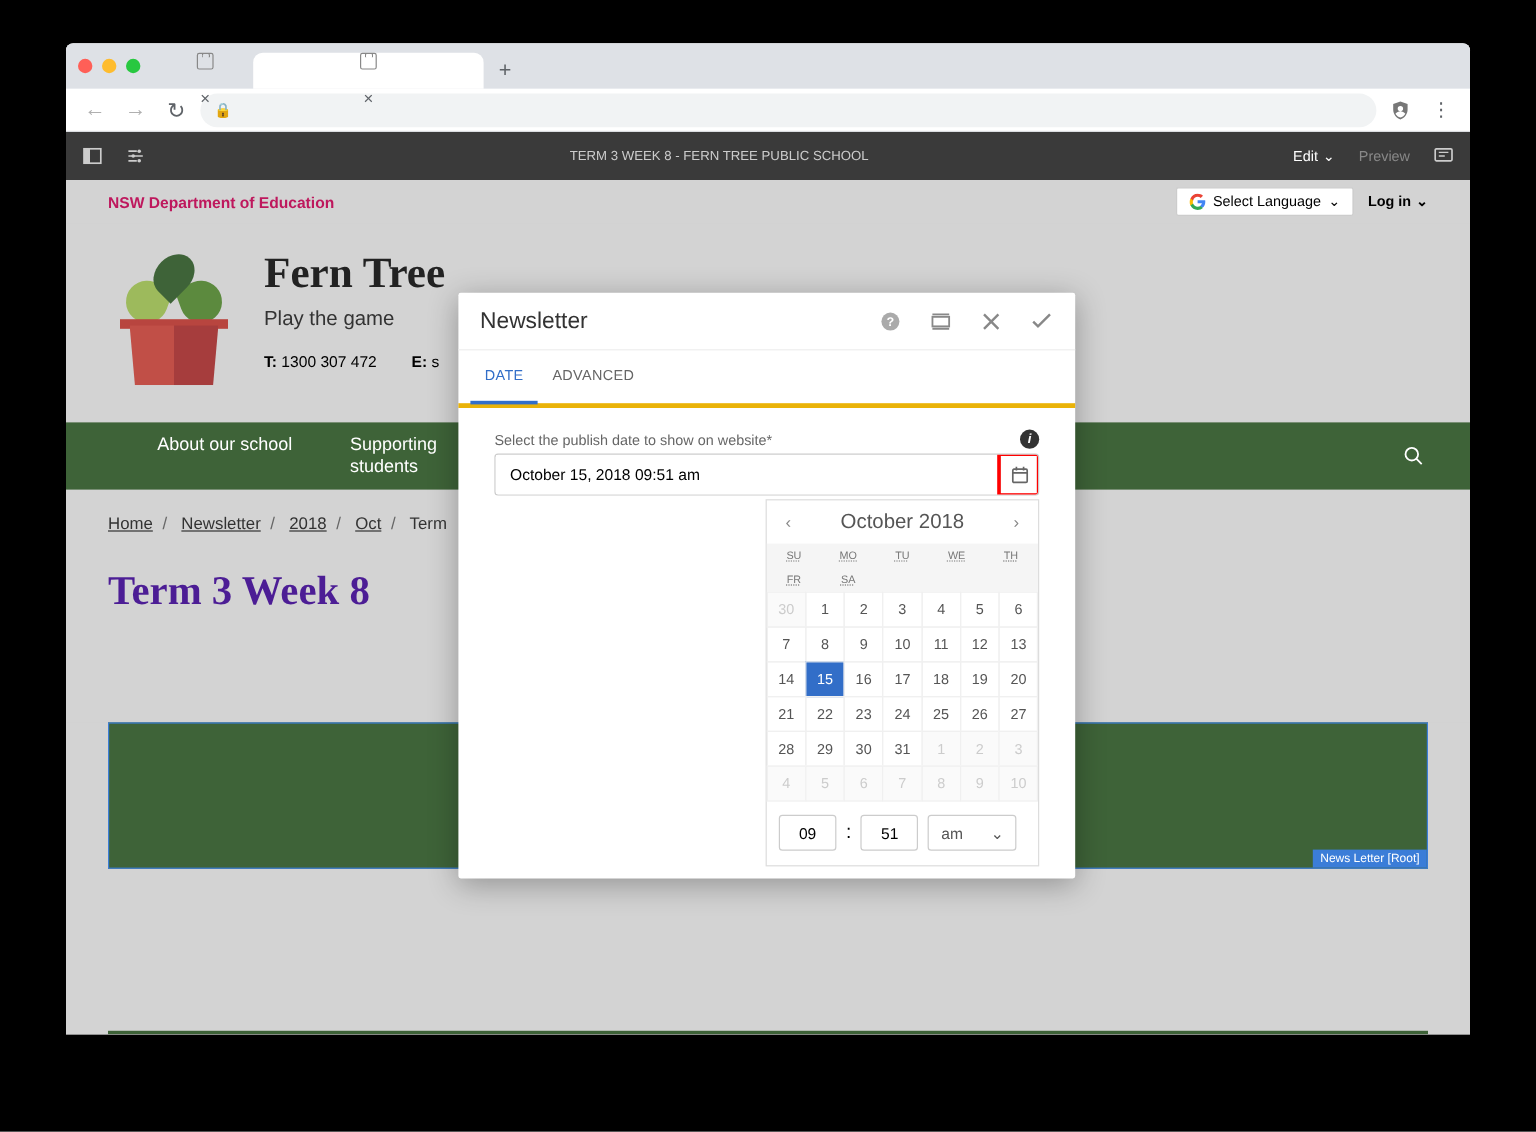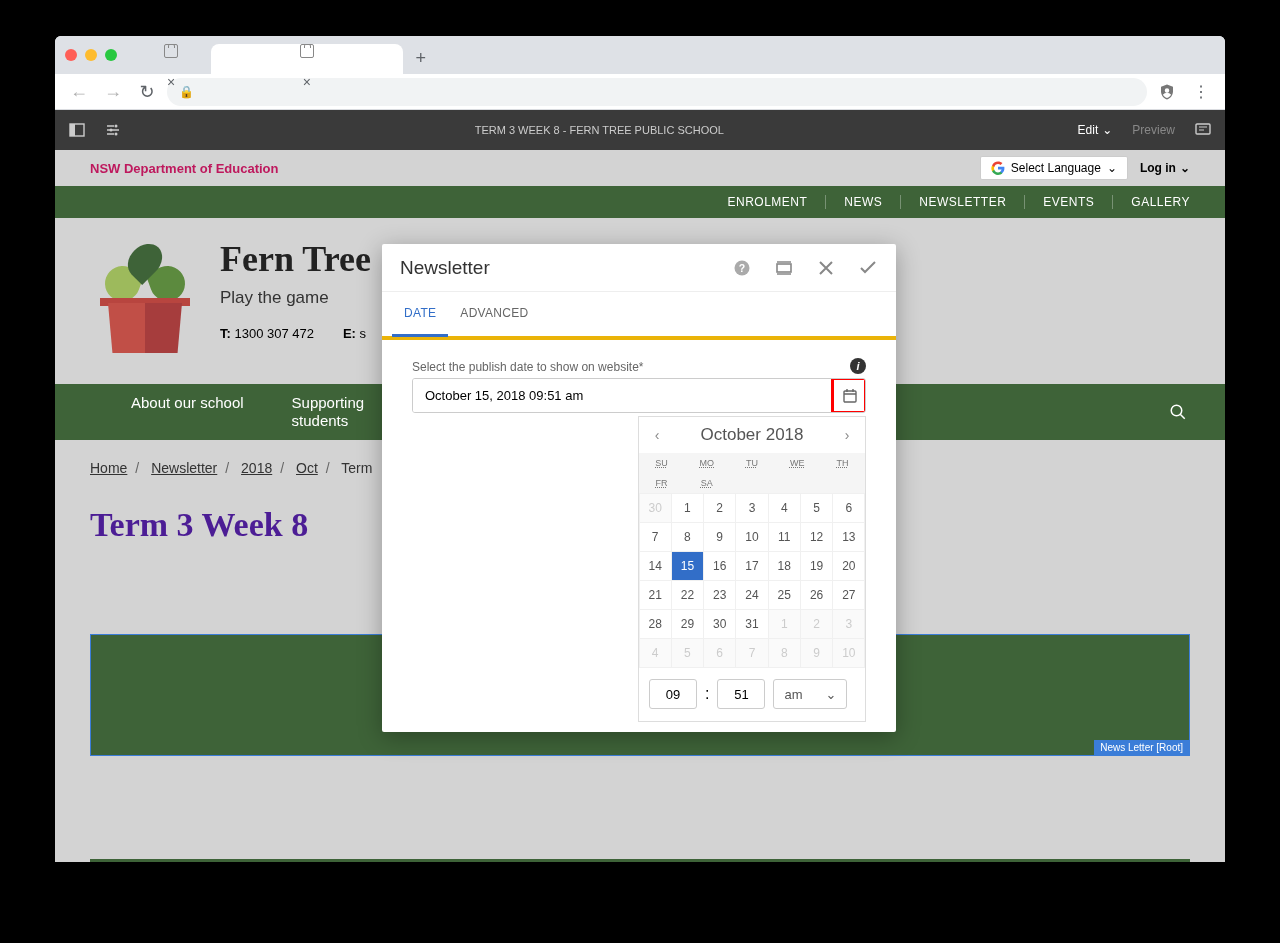--- a/index.html
+++ b/index.html
@@ -186,27 +186,20 @@
           <span>Select Language</span>
             <span>⌄</span>
         </div>
         <div class="login">
             <span>Log in</span>
             <span>⌄</span>
           </div>
       </div>
     </div>
 
-    <div class="green-nav">
-      <a>ENROLMENT</a>
-      <a>NEWS</a>
-      <a>NEWSLETTER</a>
-      <a>EVENTS</a>
-      <a>GALLERY</a>
-    </div>
 
     <div class="hero">
       <div class="logo">
         <div class="leaf1"></div>
           <div class="leaf2"></div>
           <div class="leaf3"></div>
         <div class="pot-base"></div>
         <div class="pot">
             <div class="pot-left"></div>
             <div class="pot-right"></div>

